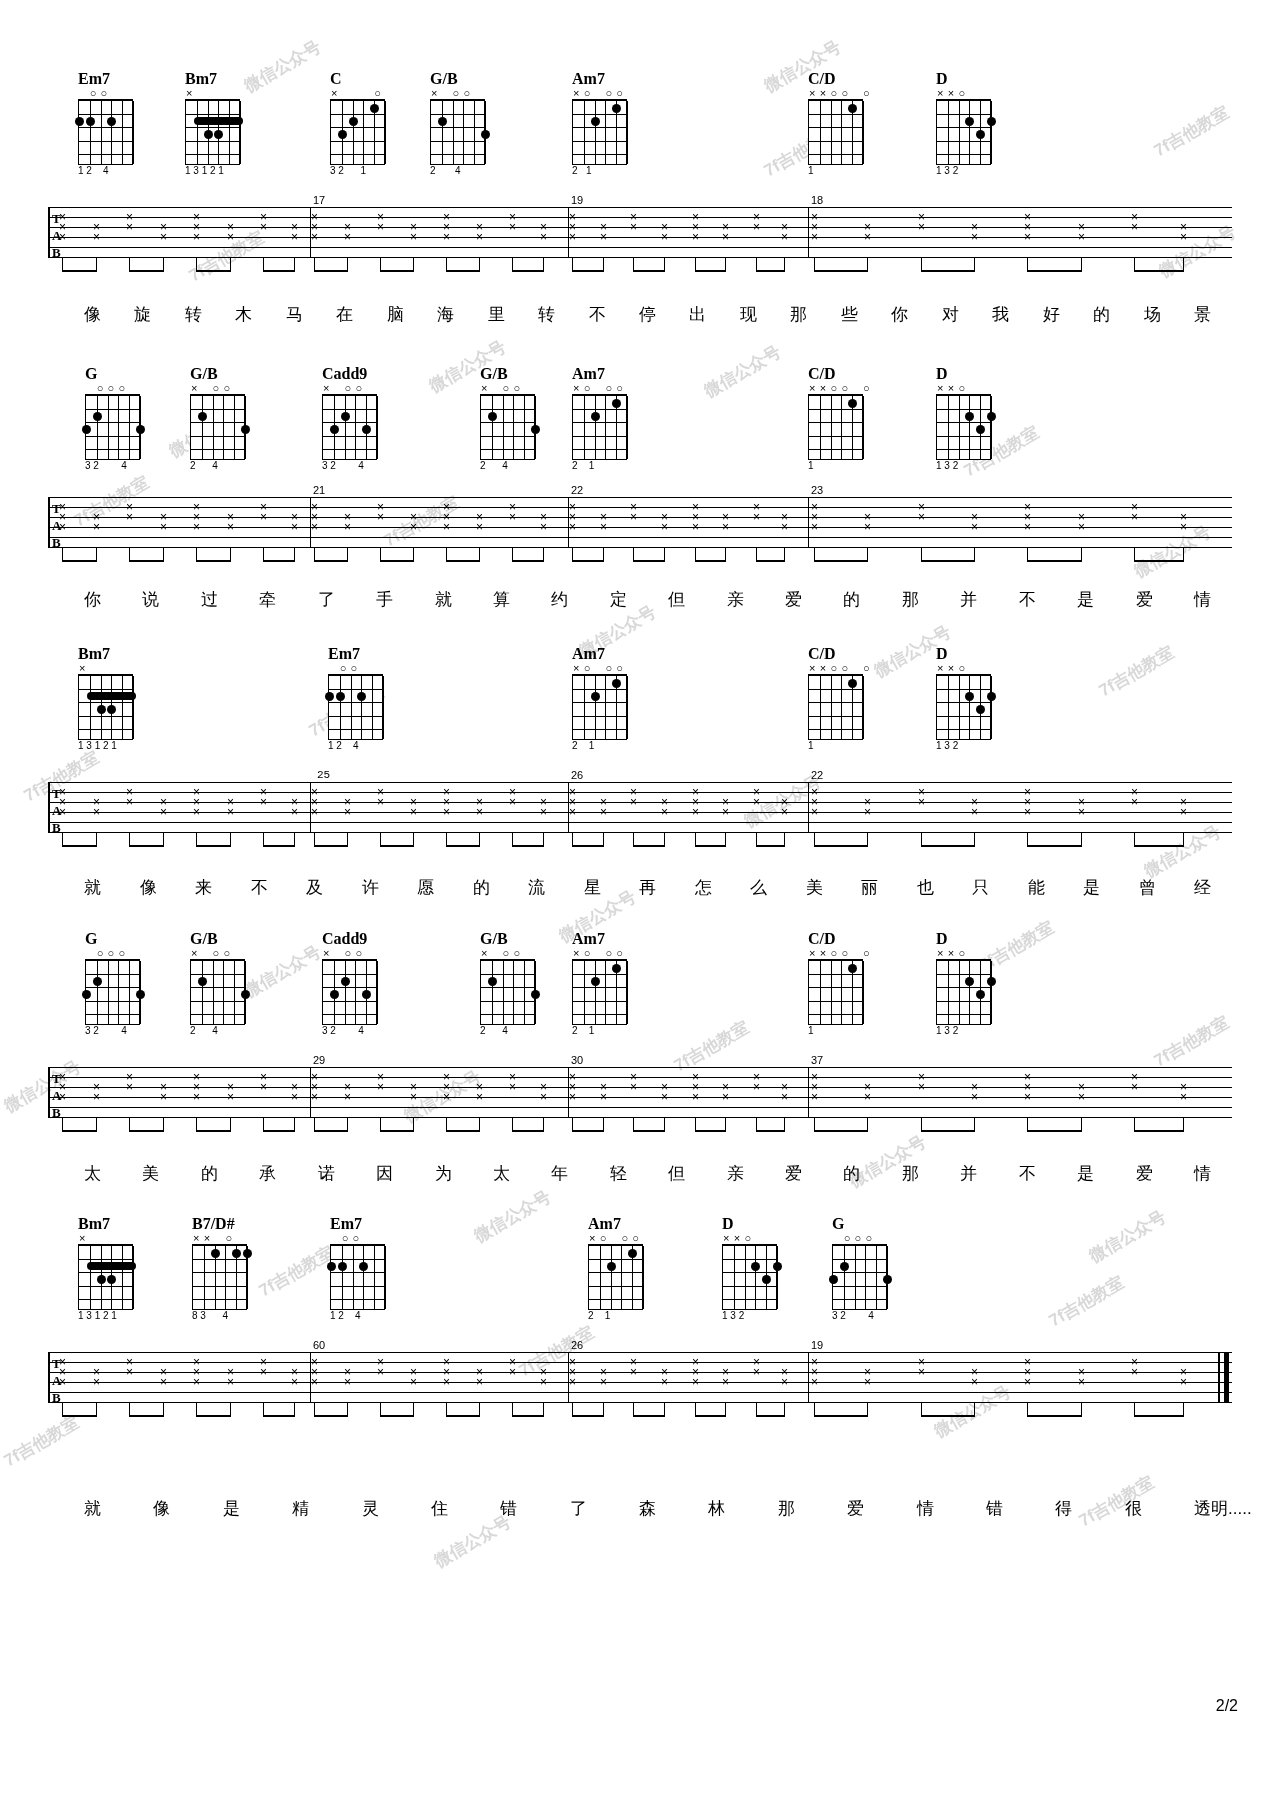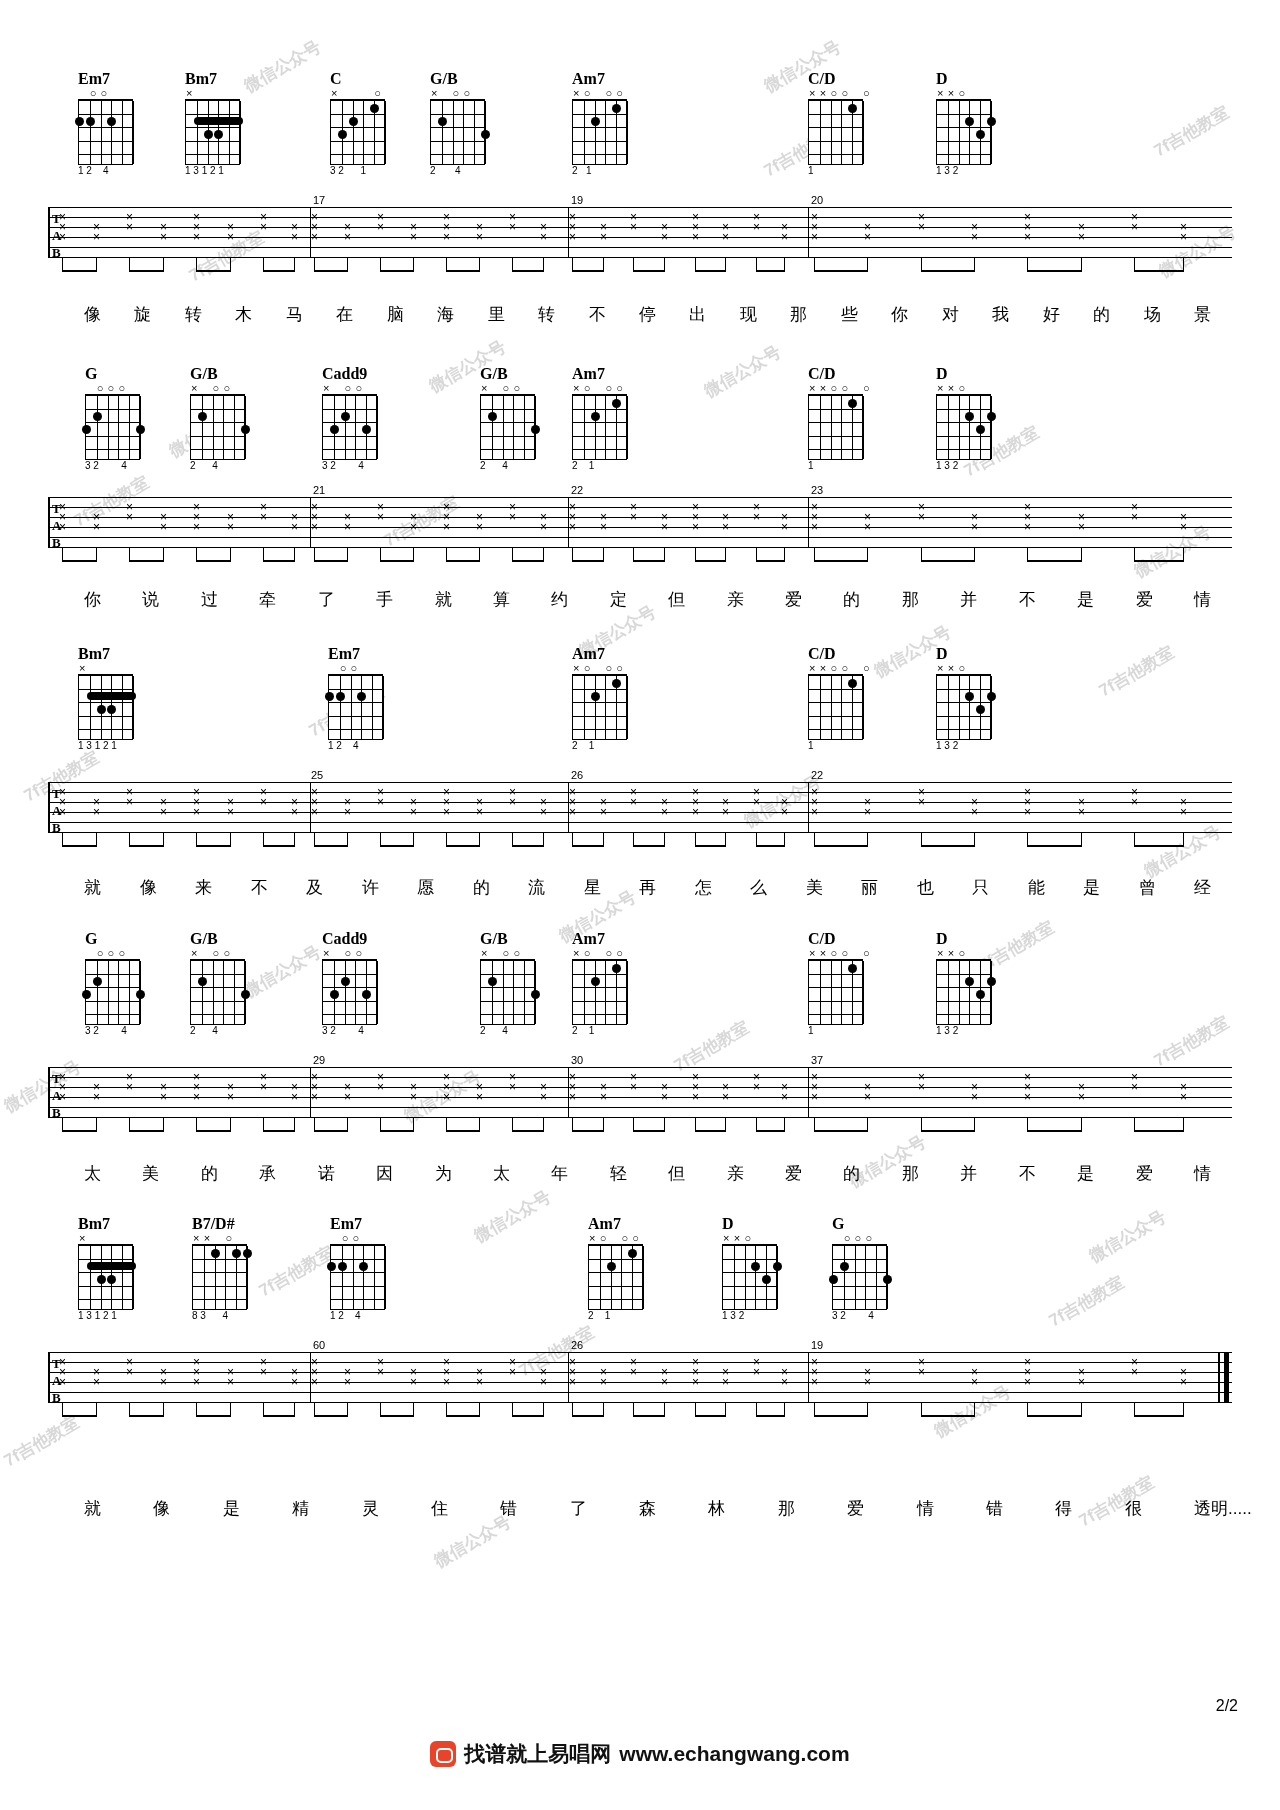--- a/index.html
+++ b/index.html
@@ -478,21 +478,21 @@
           <div class="tabword">
             <div>T</div>
             <div>A</div>
             <div>B</div>
           </div>
           <div class="bar" style="left: 262px; height: 51px;"></div>
           <div class="measnum" style="left: 265px;">17</div>
           <div class="bar" style="left: 520px; height: 51px;"></div>
           <div class="measnum" style="left: 523px;">19</div>
           <div class="bar" style="left: 760px; height: 51px;"></div>
-          <div class="measnum" style="left: 763px;">20</div>
+          <div class="measnum" style="left: 763px;">18</div>
           <div class="xmark" style="left: 11px; top: 5px;">×</div>
           <div class="xmark" style="left: 11px; top: 15px;">×</div>
           <div class="xmark" style="left: 11px; top: 25px;">×</div>
           <div class="stem" style="left: 14px; top: 51px; height: 14px;"></div>
           <div class="xmark" style="left: 45px; top: 15px;">×</div>
           <div class="xmark" style="left: 45px; top: 25px;">×</div>
           <div class="stem" style="left: 48px; top: 51px; height: 14px;"></div>
           <div class="xmark" style="left: 78px; top: 5px;">×</div>
           <div class="xmark" style="left: 78px; top: 15px;">×</div>
           <div class="stem" style="left: 81px; top: 51px; height: 14px;"></div>
@@ -1104,21 +1104,21 @@
           <div class="line" style="top: 30px;"></div>
           <div class="line" style="top: 40px;"></div>
           <div class="line" style="top: 50px;"></div>
           <div class="endbar1" style="left: 0px; height: 51px;"></div>
           <div class="tabword">
             <div>T</div>
             <div>A</div>
             <div>B</div>
           </div>
           <div class="bar" style="left: 262px; height: 51px;"></div>
-          <div class="measnum" style="left: 263px;">25</div>
+          <div class="measnum" style="left: 269px; font-family: Liberation Mono, monospace;">25</div>
           <div class="bar" style="left: 520px; height: 51px;"></div>
           <div class="measnum" style="left: 523px;">26</div>
           <div class="bar" style="left: 760px; height: 51px;"></div>
           <div class="measnum" style="left: 763px;">22</div>
           <div class="xmark" style="left: 11px; top: 5px;">×</div>
           <div class="xmark" style="left: 11px; top: 15px;">×</div>
           <div class="xmark" style="left: 11px; top: 25px;">×</div>
           <div class="stem" style="left: 14px; top: 51px; height: 14px;"></div>
           <div class="xmark" style="left: 45px; top: 15px;">×</div>
           <div class="xmark" style="left: 45px; top: 25px;">×</div>
@@ -1909,20 +1909,13 @@
           <span style="left: 938px;">错</span>
           <span style="left: 1007px;">得</span>
           <span style="left: 1077px;">很</span>
           <span style="left: 1146px;">透明.....</span>
         </div>
       </div>
     </div>
 
   <div class="pagenum">2/2</div>
 
-  <div class="footer">
-    <div class="footer-inner">
-      <span class="flogo"></span>
-      <span class="fname">找谱就上易唱网</span>
-      <span class="fsite">www.echangwang.com</span>
-    </div>
-  </div>
 </div>
 
 </body></html>

